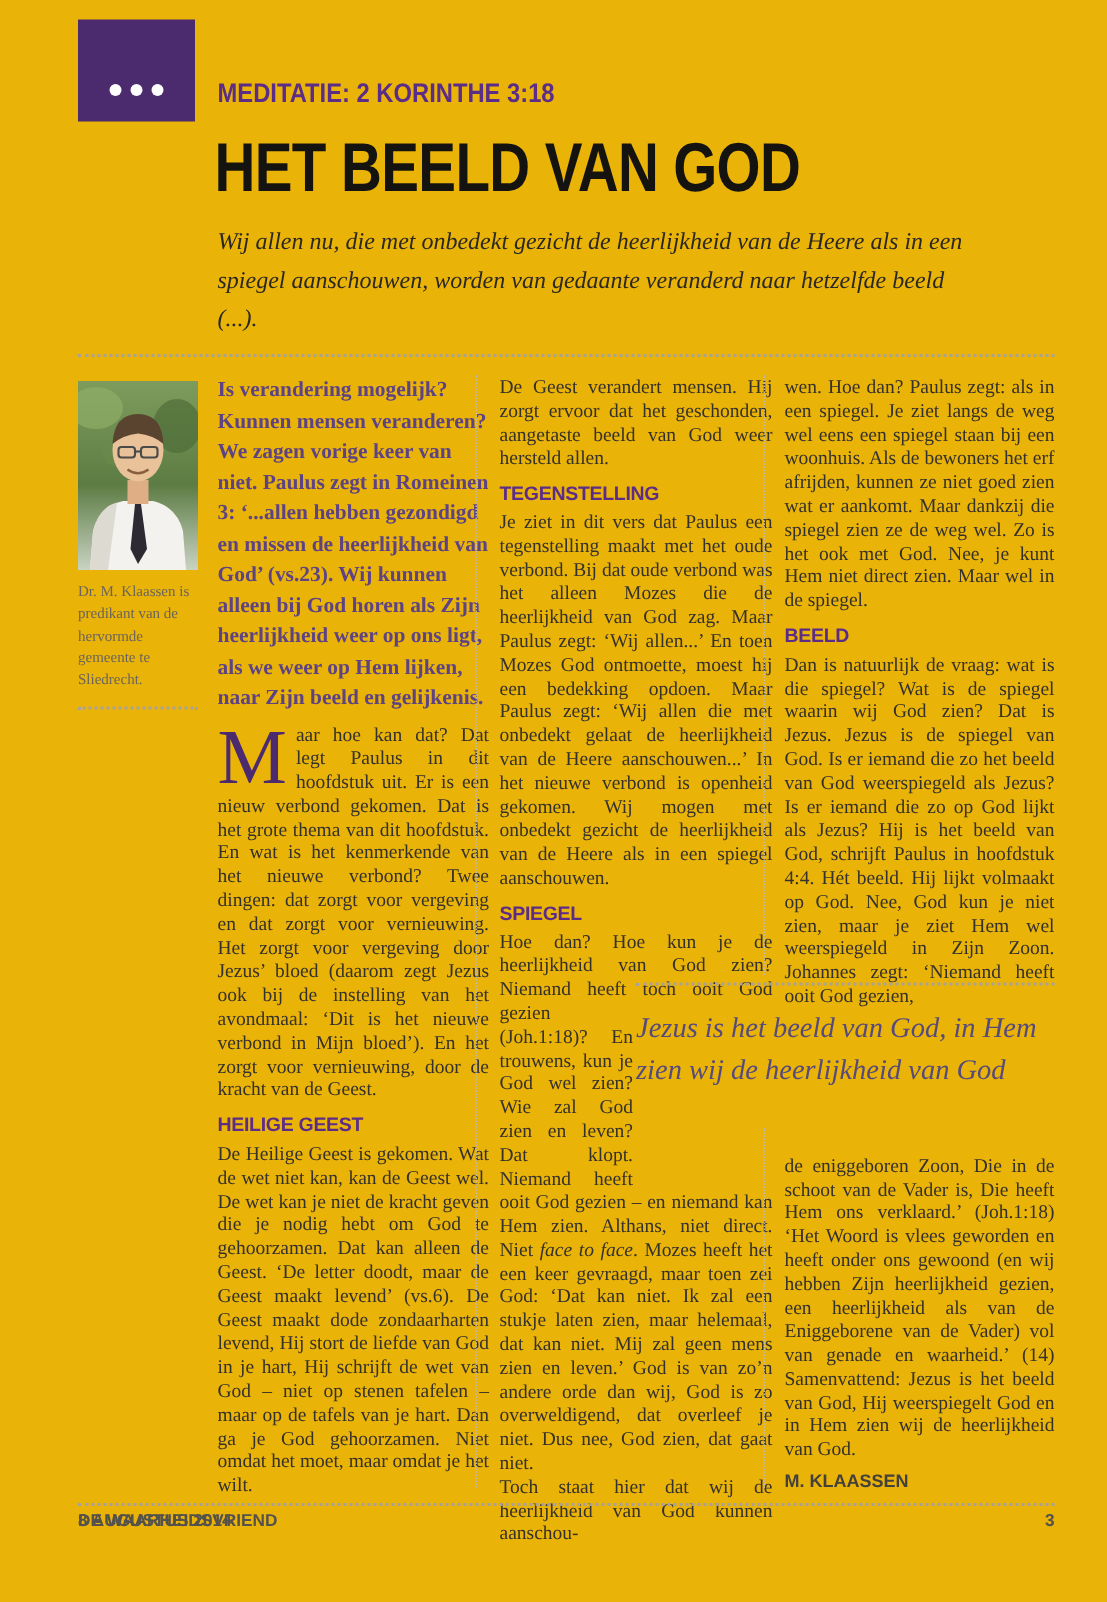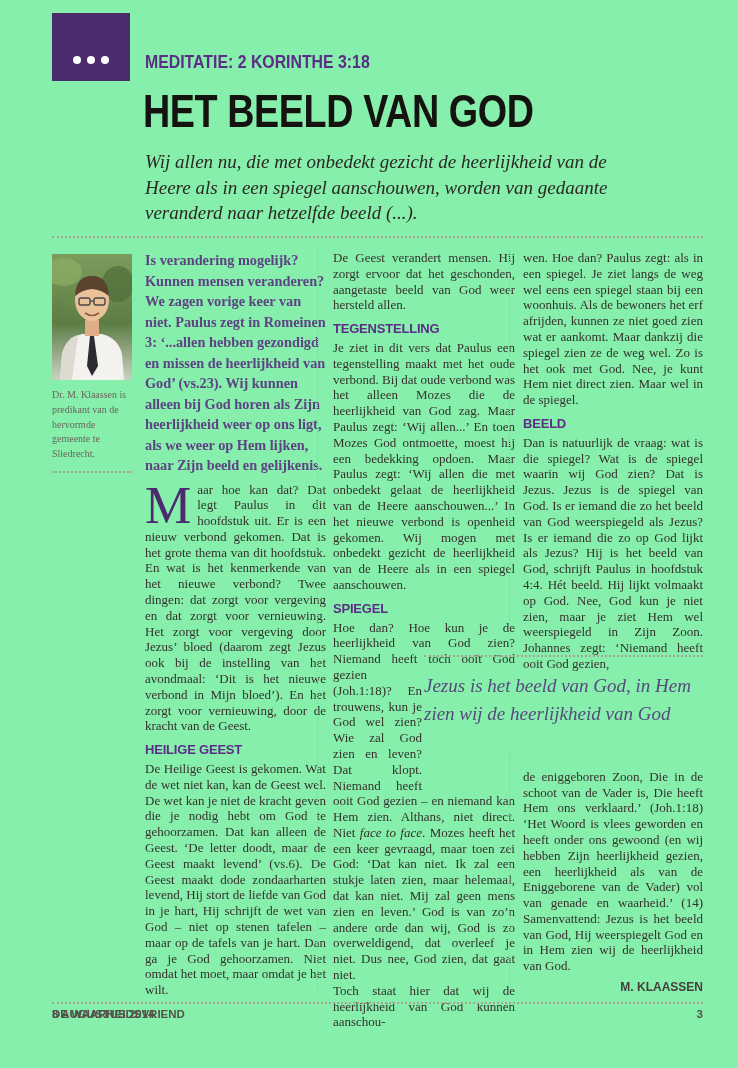--- a/index.html
+++ b/index.html
@@ -1,17 +1,17 @@
 <!DOCTYPE html>
 <html><head>
 <meta charset="utf-8">
 <style>
   html,body { margin:0; padding:0; background:#ffffff; }
   .page {
-    position:relative; width:738px; height:1068px; background:#86efac;
+    position:relative; width:738px; height:1068px; background:#eab308;
     font-family:"Liberation Serif", serif; color:#35312c; overflow:hidden;
   }
 
   
   .logo {
     position:absolute; left:52px; top:13px; width:78px; height:68px;
     background:#4b2a6e; display:flex; justify-content:center; align-items:center;
     padding-top:26px; box-sizing:border-box;
   }
   .logo .dots { display:flex; gap:6px; }
@@ -24,21 +24,21 @@
     white-space:nowrap;
   }
   .title {
     position:absolute; left:143px; top:84px; margin:0;
     font-family:"Liberation Sans", sans-serif; font-weight:bold; font-size:46px;
     color:#151310; letter-spacing:-0.5px; transform:scaleX(0.82); transform-origin:left top;
     white-space:nowrap;
   }
   .intro {
     position:absolute; left:145px; top:149px; width:505px;
-    font-style:italic; font-size:19px; line-height:25.5px; color:#2b2824;
+    font-style:italic; font-size:16px; line-height:25.5px; color:#2b2824;
   }
 
   .hrule { position:absolute; border-top:2px dotted #a9a29a; }
   .rule-top    { left:52px; top:236px; width:651px; }
   .rule-footer { left:52px; top:1002px; width:651px; }
 
   
   .authorbox { position:absolute; left:52px; top:254px; width:80px; }
   .authorbox svg { display:block; }
   .caption {
@@ -66,21 +66,21 @@
     font-family:"Liberation Sans", sans-serif; font-weight:bold; font-size:13px;
     color:#5c2d87; margin:8px 0 3px 0; letter-spacing:-0.2px; text-align:left;
   }
   .ital { font-style:italic; }
 
   .qspacer { float:right; width:93px; height:112px; }
   .qgap { height:97px; }
 
   .byline {
     font-family:"Liberation Sans", sans-serif; font-weight:bold; font-size:12px;
-    color:#44413c; text-align:right; margin-top:6px !important;
+    color:#44413c; text-align:left; margin-top:6px !important;
   }
 
   
   .vsep { position:absolute; width:0; border-left:1px dotted #bfb9af; }
   .vsep1  { left:317px; top:250px; height:742px; }
   .vsep2a { left:509px; top:250px; height:400px; }
   .vsep2b { left:509px; top:752px; height:240px; }
 
   
   .pullquote {

